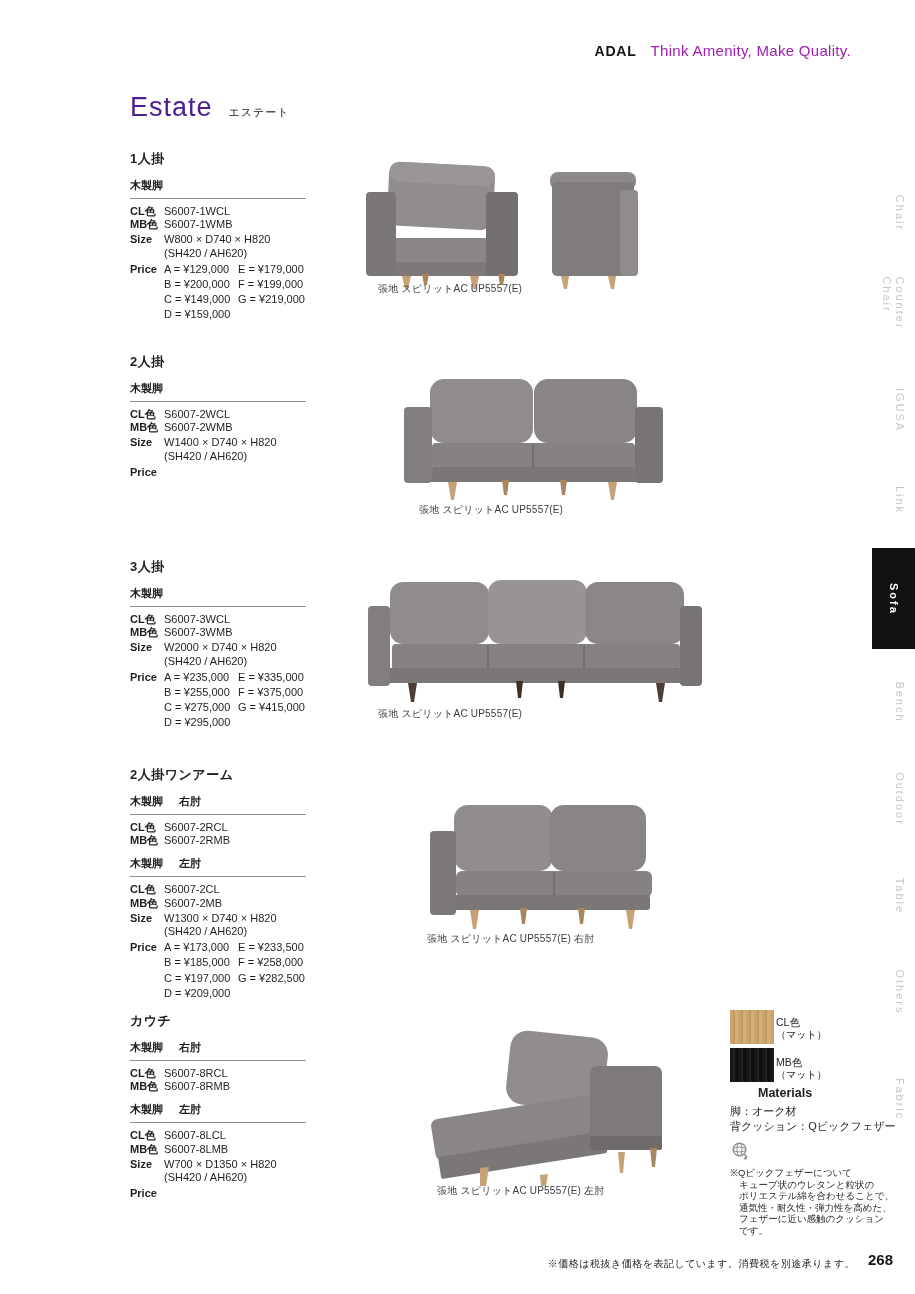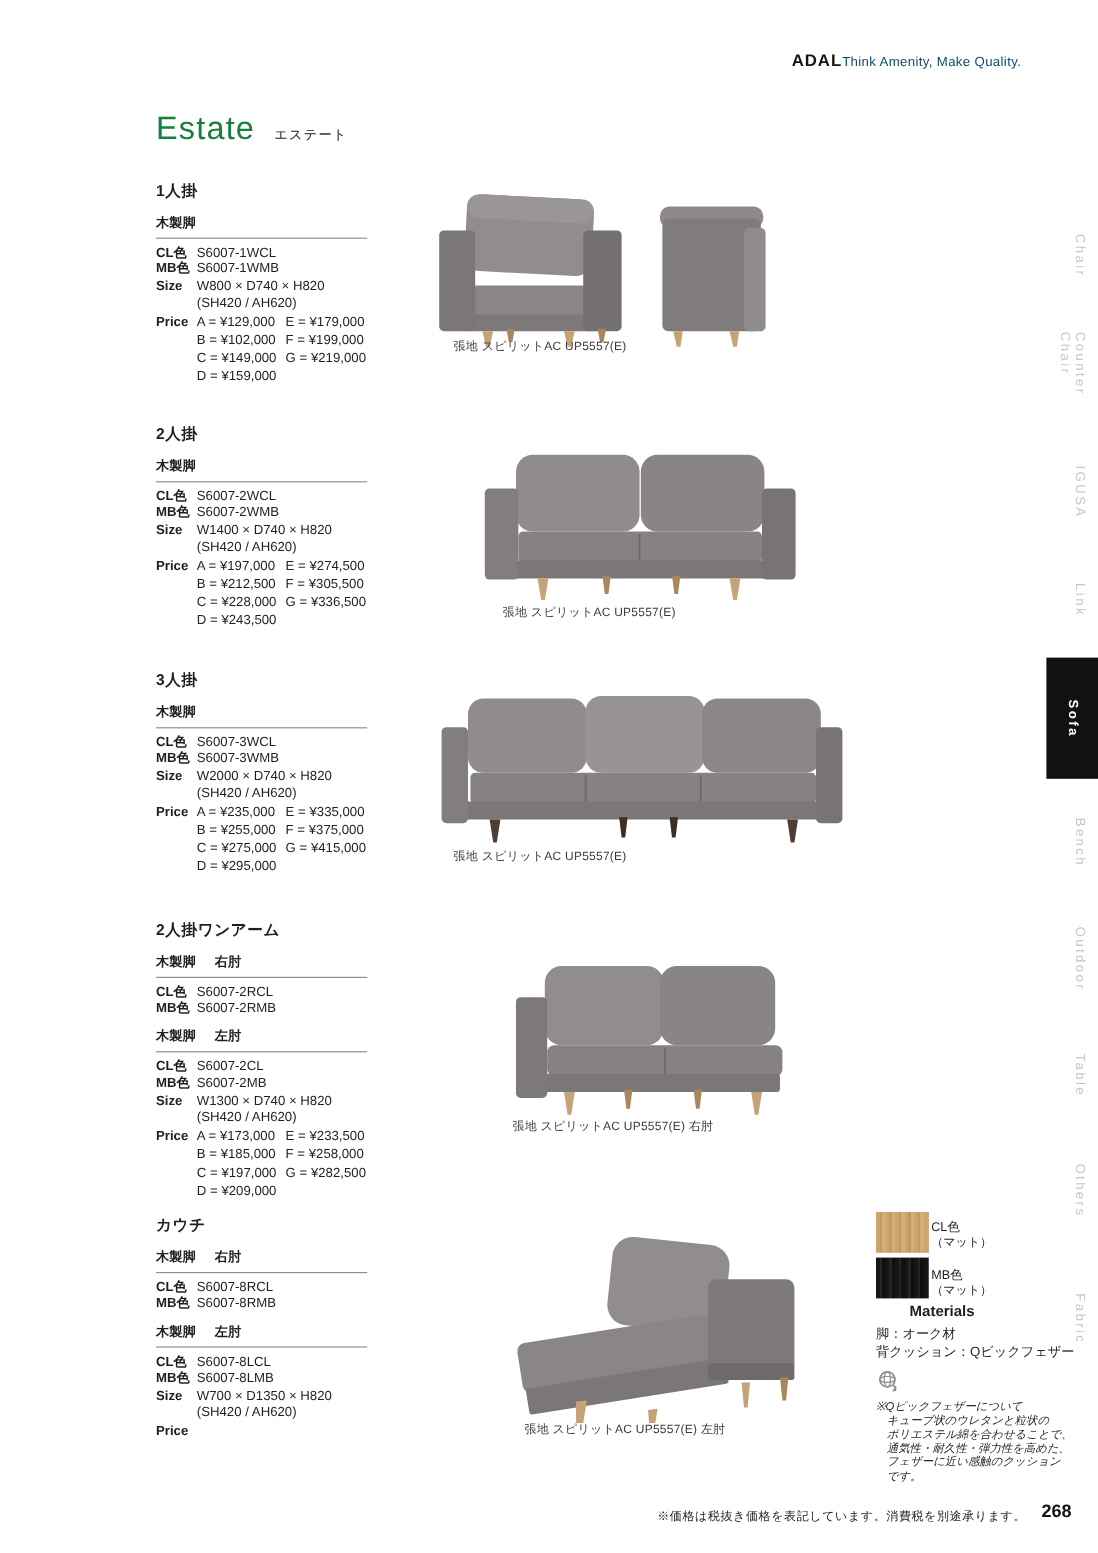--- a/index.html
+++ b/index.html
@@ -4,24 +4,24 @@
 <style>
   html,body { margin:0; padding:0; background:#e8e8e8; }
   .page {
     position:relative; width:915px; height:1294px; margin:0 auto;
     background:#ffffff; overflow:hidden;
     font-family:"Liberation Sans", sans-serif; color:#1f1f1f;
   }
   
   .header { position:absolute; top:42px; right:64px; display:flex; align-items:baseline; }
   .brand { font-size:14px; font-weight:700; letter-spacing:.8px; color:#141414; }
-  .tagline { font-size:11px; color:#0c4a6e; letter-spacing:.3px; }
+  .tagline { font-size:15px; color:#a21caf; margin-left:14px; letter-spacing:.3px; }
   
   .title { position:absolute; top:92px; left:130px; display:flex; align-items:baseline; }
-  .title-en { font-size:27px; font-weight:500; letter-spacing:1px; color:#15803d; }
+  .title-en { font-size:27px; font-weight:500; letter-spacing:1px; color:#4c1d95; }
   .title-ja { font-size:11px; margin-left:16px; color:#141414; letter-spacing:1px; }
   
   .product { position:absolute; left:130px; width:176px; }
   .p-head { font-size:13px; font-weight:700; margin:0 0 10px; letter-spacing:.5px; }
   .subhead { font-size:11px; font-weight:700; display:flex; gap:16px;
              padding-bottom:5px; border-bottom:1px solid #8f8f8f; margin-bottom:6px; }
   .subhead.second { margin-top:9px; }
   .row { display:flex; font-size:11px; line-height:13.2px; }
   .lbl { width:34px; font-weight:700; flex:none; }
   .val {}
@@ -42,21 +42,21 @@
   .swatch { position:absolute; left:730px; width:44px; height:34px; }
   .swatch.cl { background:repeating-linear-gradient(90deg,#cba56d 0 3px,#c09a60 3px 5px,#d3af78 5px 8px); }
   .swatch.mb { background:repeating-linear-gradient(90deg,#161616 0 3px,#242424 3px 5px,#101010 5px 8px); }
   .swatch-label { position:absolute; left:776px; font-size:10.5px; color:#1f1f1f; }
   .swatch-sub   { position:absolute; left:776px; font-size:10px; color:#1f1f1f; }
   .materials-head { position:absolute; left:758px; top:1086px; font-size:12.5px; font-weight:700; }
   .materials-line { position:absolute; left:730px; font-size:11px; }
   .eco-icon { position:absolute; left:730px; top:1141px; }
   .mat-note { position:absolute; left:730px; top:1167px; width:175px;
               font-size:9.5px; line-height:11.5px; color:#2a2a2a; }
-  .mat-note div { white-space:nowrap;font-style:italic; }
+  .mat-note div { white-space:nowrap; }
   .mat-note .indent { padding-left:9px; }
   
   .foot-note { position:absolute; top:1257px; left:0; right:60px; text-align:right;
                font-size:10px; color:#222; letter-spacing:.5px; }
   .page-num { position:absolute; top:1251px; right:22px; font-size:15px; font-weight:700; color:#141414; }
 </style>
 </head>
 <body>
 
 <div class="page">
@@ -90,21 +90,21 @@
       <span class="val">
         <div>W800 × D740 × H820</div>
         <div>(SH420 / AH620)</div>
       </span>
     </div>
     <div class="row price-row">
       <span class="lbl">Price</span>
       <div class="price-grid">
         <span>A = ¥129,000</span>
         <span>E = ¥179,000</span>
-        <span>B = ¥102,000</span>
+        <span>B = ¥200,000</span>
         <span>F = ¥199,000</span>
         <span>C = ¥149,000</span>
         <span>G = ¥219,000</span>
         <span>D = ¥159,000</span>
         <span></span>
       </div>
     </div>
   </section>
 
   <section class="product" style="top:353px">
@@ -123,30 +123,20 @@
     </div>
     <div class="row size-row">
       <span class="lbl">Size</span>
       <span class="val">
         <div>W1400 × D740 × H820</div>
         <div>(SH420 / AH620)</div>
       </span>
     </div>
     <div class="row price-row">
       <span class="lbl">Price</span>
-      <div class="price-grid">
-        <span>A = ¥197,000</span>
-        <span>E = ¥274,500</span>
-        <span>B = ¥212,500</span>
-        <span>F = ¥305,500</span>
-        <span>C = ¥228,000</span>
-        <span>G = ¥336,500</span>
-        <span>D = ¥243,500</span>
-        <span></span>
-      </div>
     </div>
   </section>
 
   <section class="product" style="top:558px">
     <h2 class="p-head">3人掛</h2>
     <div class="subhead">
       <span>木製脚</span>
       <span></span>
     </div>
     <div class="row">

